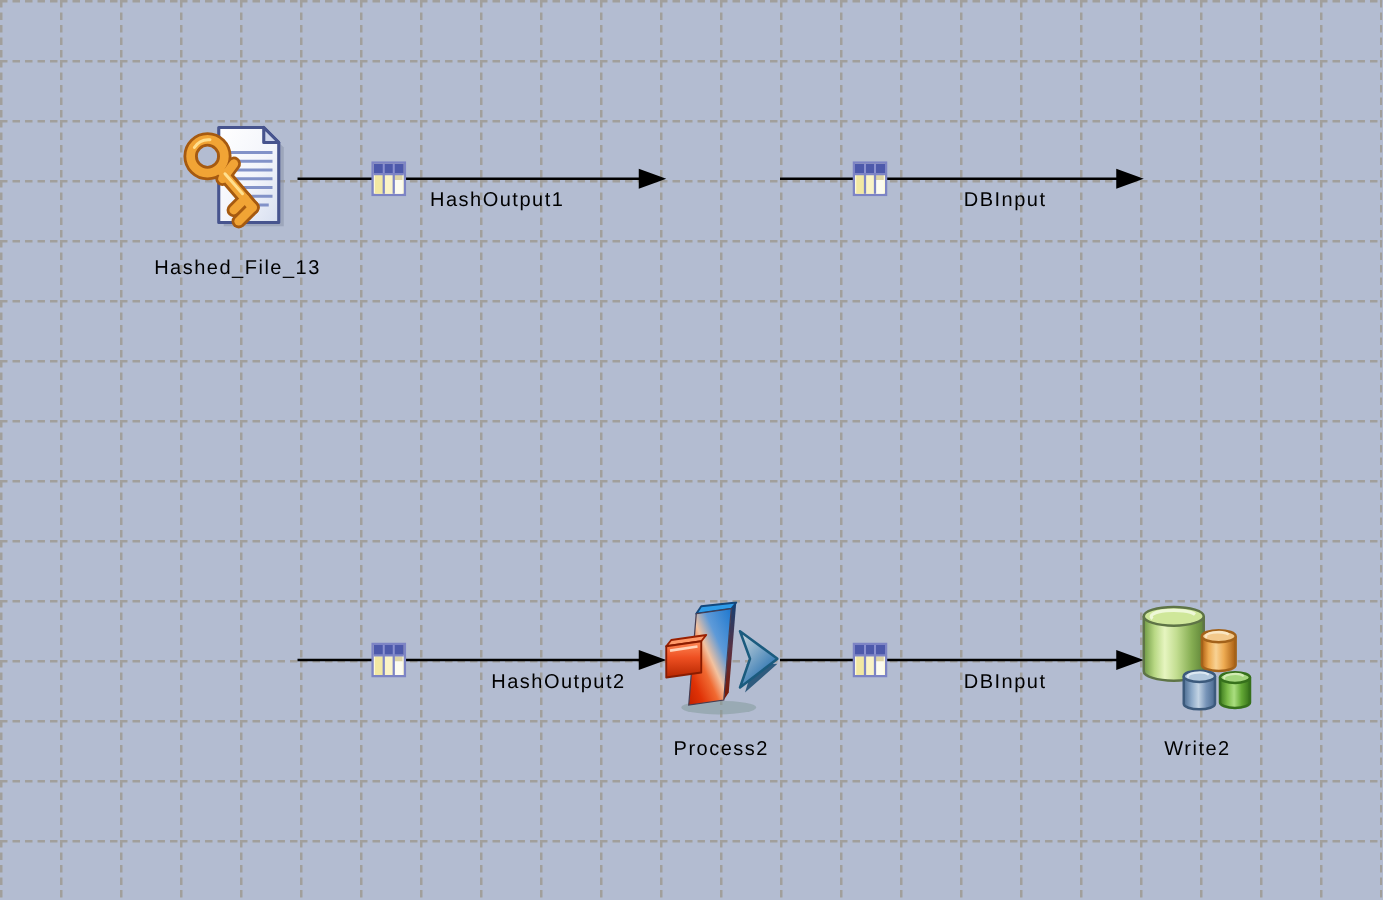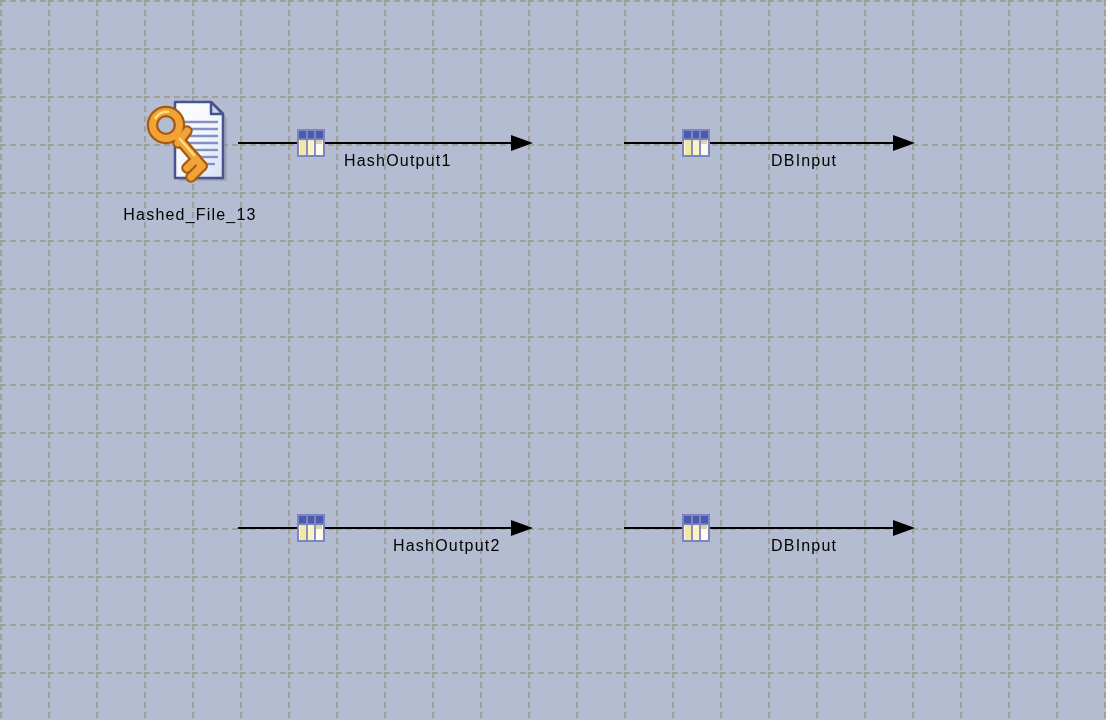--- a/index.html
+++ b/index.html
@@ -220,15 +220,27 @@
   <div class="stage" style="left:110px;top:96px;">
     <svg class="stage-icon" width="90" height="92">
         <use href="#sym-hashed-file"></use>
       </svg>
     <div class="stage-label">Hashed_File_13</div>
   </div>
 
 
 
 
-
+  <div class="stage" style="left:497px;top:481px;">
+    <svg class="stage-icon" width="92" height="92">
+        <use href="#sym-transformer"></use>
+      </svg>
+    <div class="stage-label">Process2</div>
+  </div>
+
+  <div class="stage" style="left:878px;top:482px;">
+    <svg class="stage-icon" width="90" height="90">
+        <use href="#sym-database"></use>
+      </svg>
+    <div class="stage-label" style="top:109px;">Write2</div>
+  </div>
 
 </div>
 
 </body></html>

